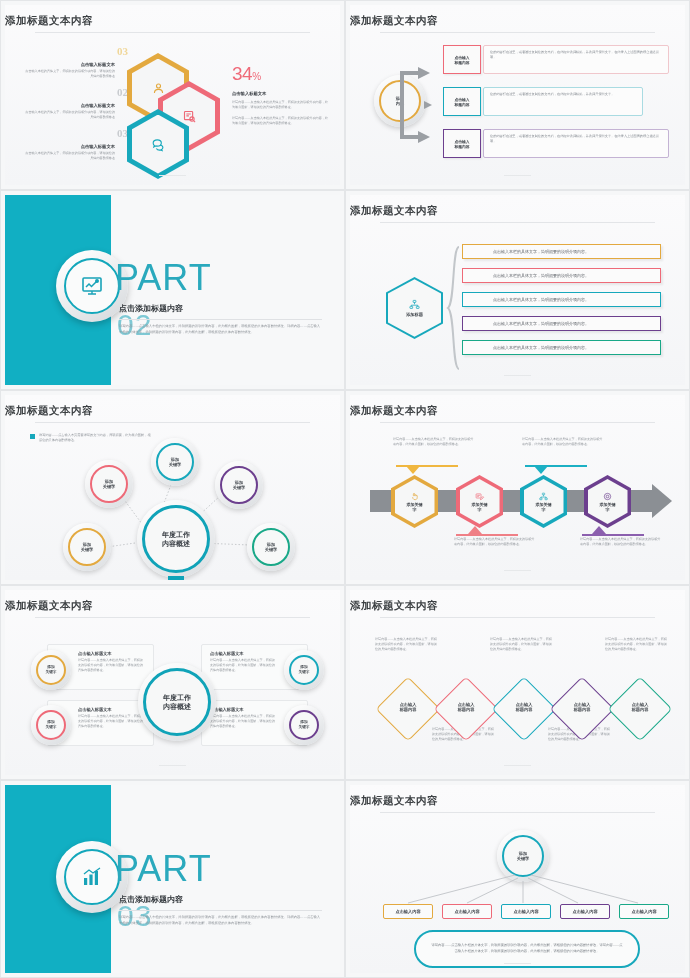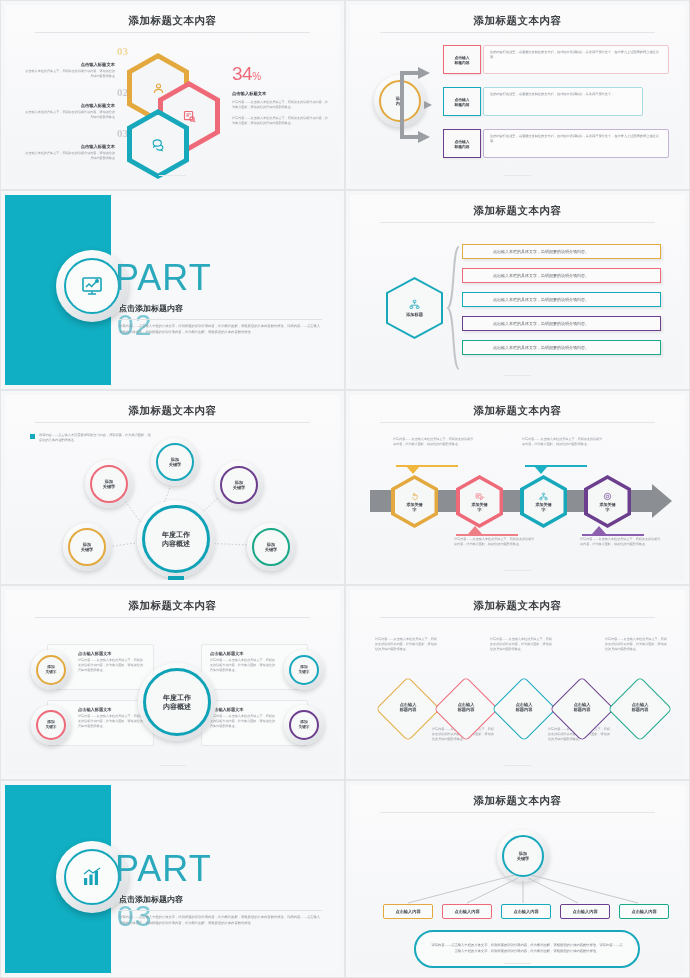--- a/index.html
+++ b/index.html
@@ -17,21 +17,20 @@
     position:relative;
     overflow:hidden;
     background:#f6f7f8;
     border:1px solid #e4e6e8;
   }
   .slide-inner { position:absolute; inset:4px; background:linear-gradient(180deg,#fbfbfc 0%,#f4f5f7 100%); overflow:hidden; }
 
   
   .stitle {
     position:absolute; left:0; right:0; top:9px;
-    text-align:center;
     font-size:10.5px; font-weight:bold; color:#3c4043; letter-spacing:.5px;
   }
   .title-rule { position:absolute; left:30px; right:30px; top:27px; height:1px; background:#e3e5e8; }
   .foot-rule { position:absolute; left:46%; right:46%; bottom:9px; height:1px; background:#e6e8ea; }
 
   
   .s1-num { position:absolute; font-size:11px; font-weight:bold; font-family:"Liberation Serif",serif; }
   .s1-col { position:absolute; left:18px; width:92px; text-align:right; }
   .s1-h { font-size:4.3px; font-weight:bold; color:#3b4046; }
   .s1-p { font-size:3.1px; line-height:1.5; color:#8d9298; margin-top:2px; }

